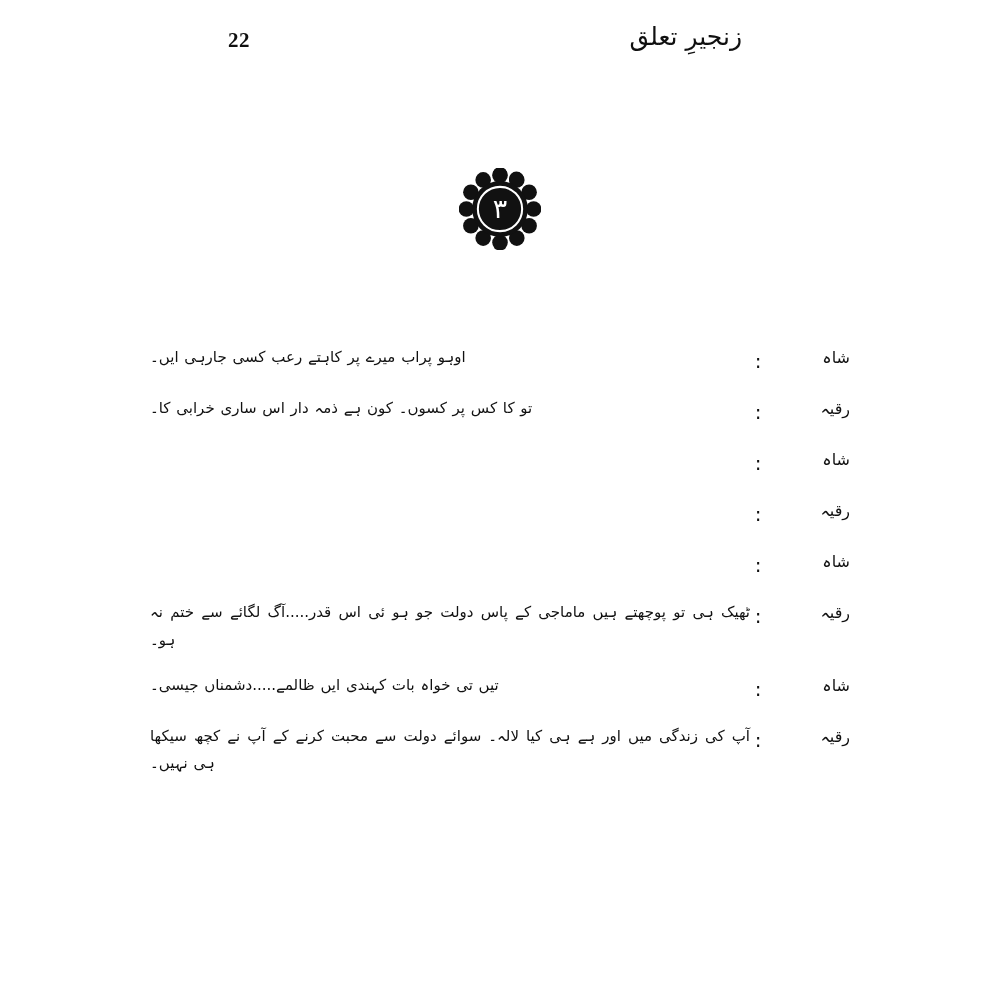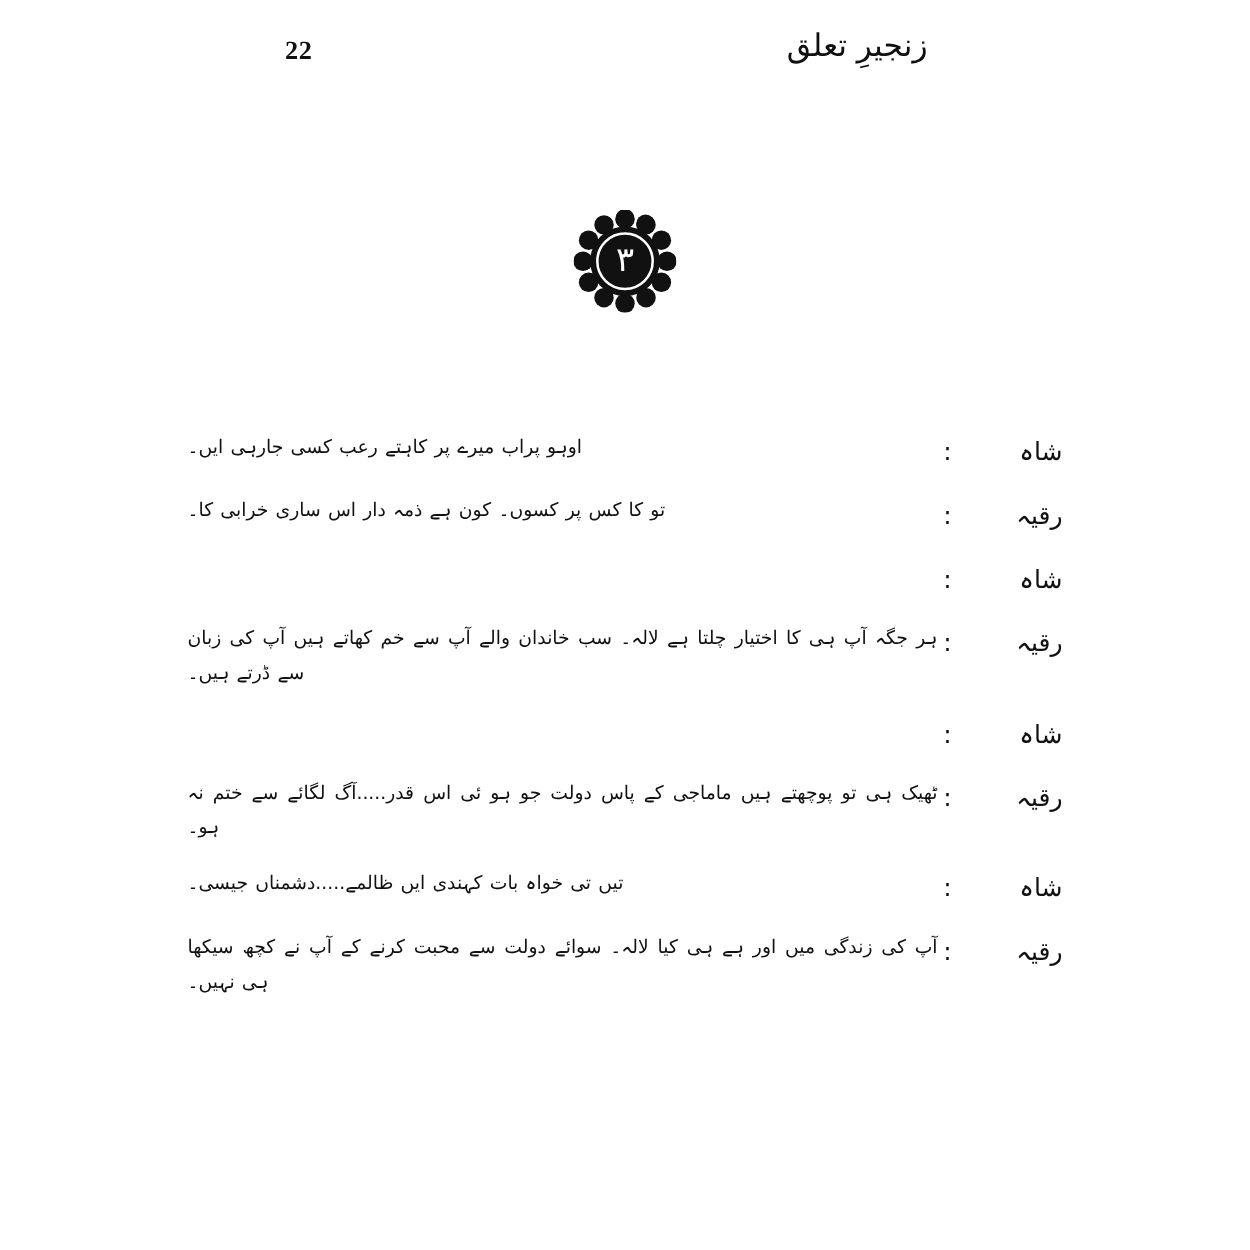--- a/index.html
+++ b/index.html
@@ -94,21 +94,21 @@
   }
   .line {
     display: flex;
     flex-direction: row;
     align-items: flex-start;
     margin-bottom: 17px;
   }
   .speaker {
     flex: 0 0 84px;
     text-align: right;
-    font-size: 20px;
+    font-size: 16px;
     line-height: 1.7;
     white-space: nowrap;
     padding-left: 4px;
   }
   .colon {
     flex: 0 0 16px;
     text-align: center;
     font-size: 20px;
     line-height: 1.7;
   }
@@ -177,21 +177,20 @@
     </div>
 
     <div class="line">
       <div class="speaker">شاہ</div>
       <div class="colon">:</div>
     </div>
 
     <div class="line">
       <div class="speaker">رقیہ</div>
       <div class="colon">:</div>
-      <div class="speech">ہر جگہ آپ ہی کا اختیار چلتا ہے لالہ۔ سب خاندان والے آپ سے خم کھاتے ہیں آپ کی زبان سے ڈرتے ہیں۔</div>
     </div>
 
     <div class="line">
       <div class="speaker">شاہ</div>
       <div class="colon">:</div>
     </div>
 
     <div class="line">
       <div class="speaker">رقیہ</div>
       <div class="colon">:</div>

